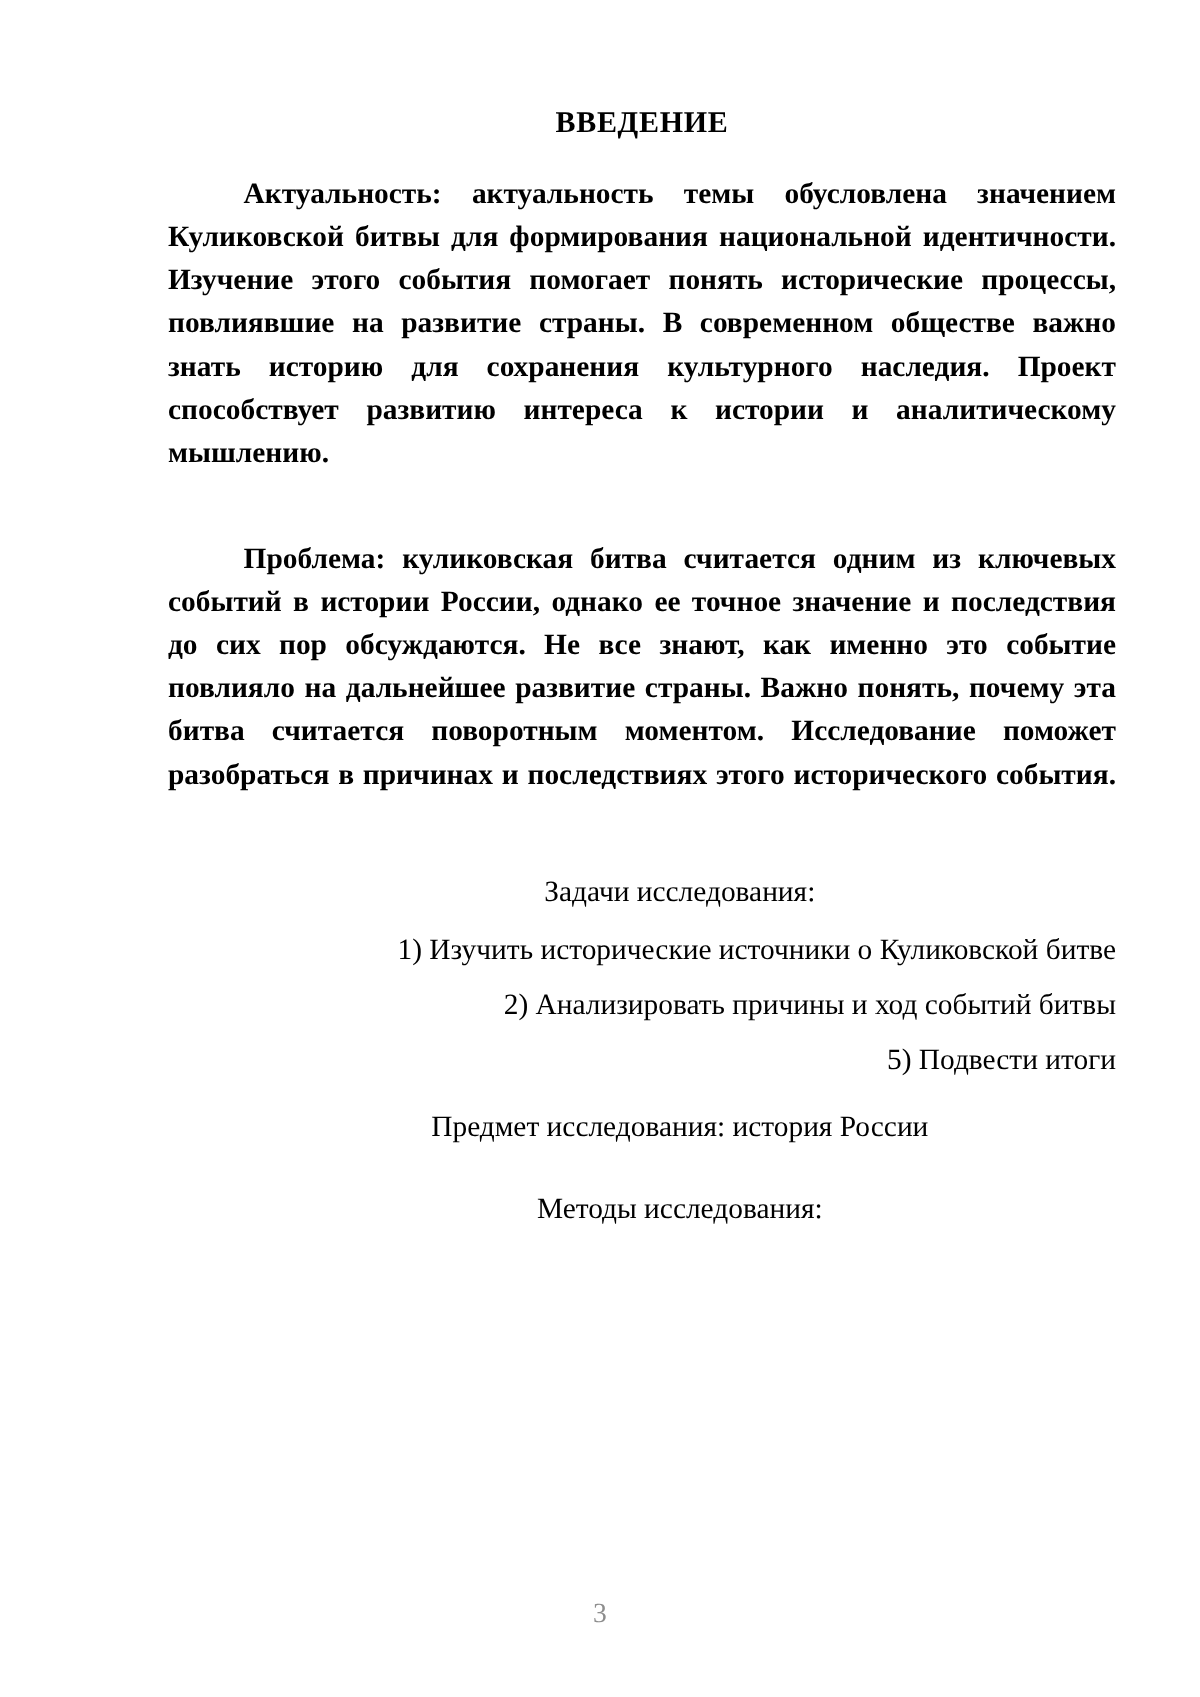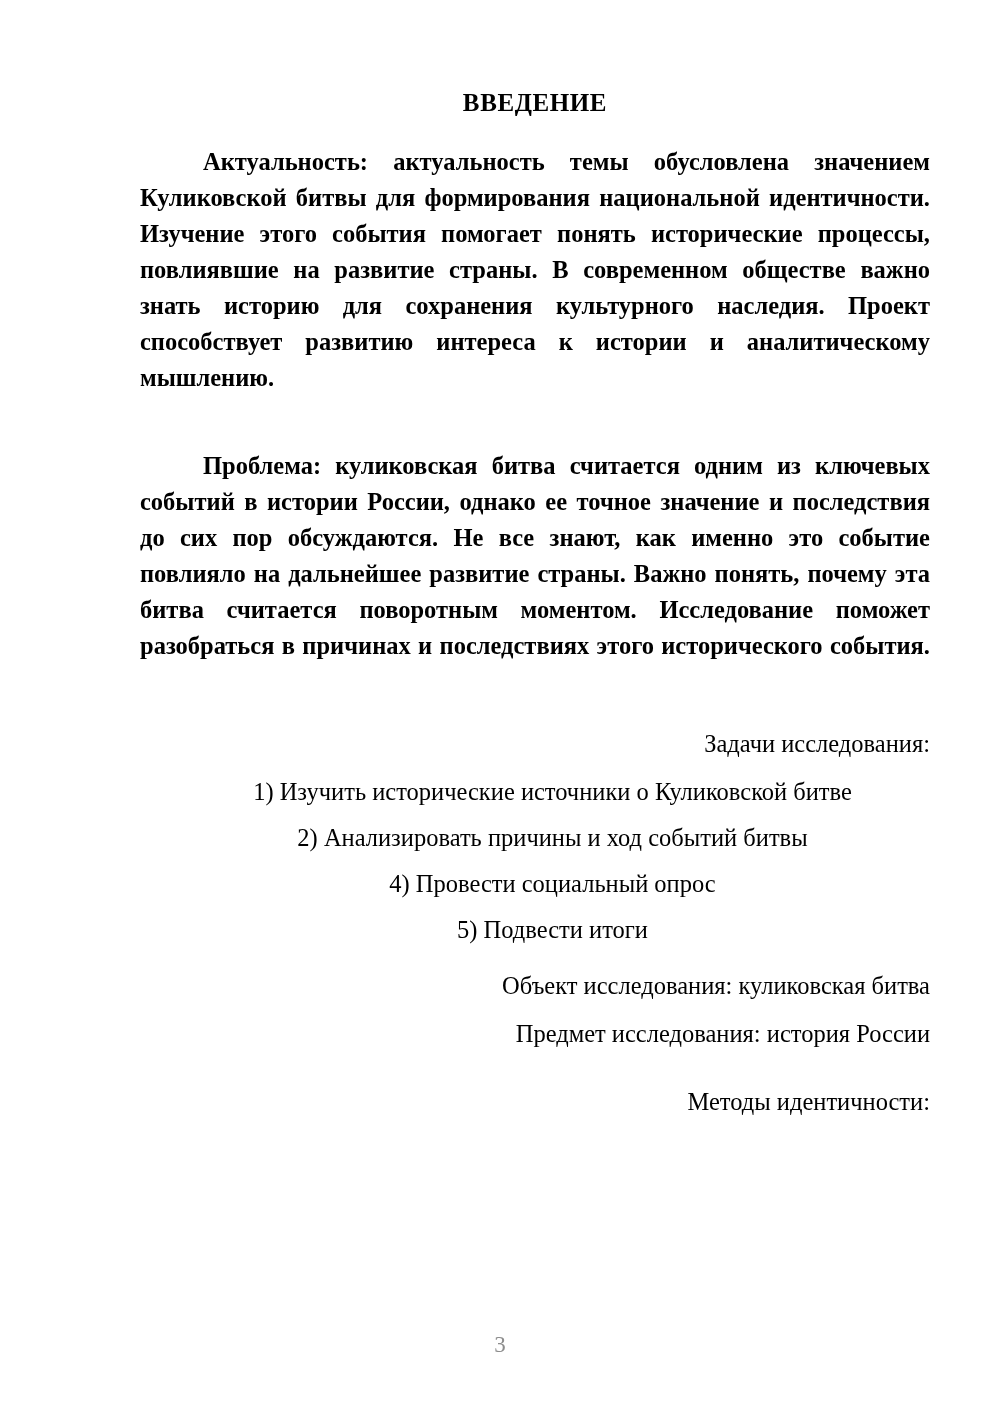--- a/index.html
+++ b/index.html
@@ -59,34 +59,34 @@
     content: "";
     display: inline-block;
     width: 100%;
   }
 
   .lead-line {
     font-size: 24.5px;
     line-height: 36px;
     text-indent: 63px;
     margin: 0 0 12px 0;
-    text-align: right;
+    text-align: center;
   }
 
   .list {
     list-style: none;
     margin: 0;
     padding: 0;
   }
   .list-item {
     font-size: 24.5px;
     line-height: 36px;
     margin: 0 0 10px 0;
     padding-left: 35px;
-    text-align: center;
+    text-align: right;
   }
 
   .spacer-sm { height: 10px; }
 
   .page-number {
     position: absolute;
     left: 0;
     top: 1330px;
     width: 1000px;
     text-align: center;
@@ -109,34 +109,32 @@
     <p class="para">Проблема: куликовская битва считается одним из ключевых событий в истории России, однако ее точное значение и последствия до сих пор обсуждаются. Не все знают, как именно это событие повлияло на дальнейшее развитие страны. Важно понять, почему эта битва считается поворотным моментом. Исследование поможет разобраться в причинах и последствиях этого исторического события.</p>
 
 
     <div class="spacer-sm"></div>
 
     <p class="lead-line">Задачи исследования:</p>
 
     <ul class="list">
       <li class="list-item">1) Изучить исторические источники о Куликовской битве</li>
       <li class="list-item">2) Анализировать причины и ход событий битвы</li>
-      <li class="list-item">4) Провести социальный опрос</li>
       <li class="list-item">5) Подвести итоги</li>
     </ul>
 
     <div class="spacer-sm"></div>
 
-    <p class="lead-line">Объект исследования: куликовская битва</p>
 
     <p class="lead-line">Предмет исследования: история России</p>
 
     <div class="spacer-sm"></div>
 
 
     <div class="spacer-sm"></div>
 
-    <p class="lead-line">Методы идентичности:</p>
+    <p class="lead-line">Методы исследования:</p>
 
   </div>
 
   <div class="page-number">3</div>
 
 </div>
 
 </body></html>

